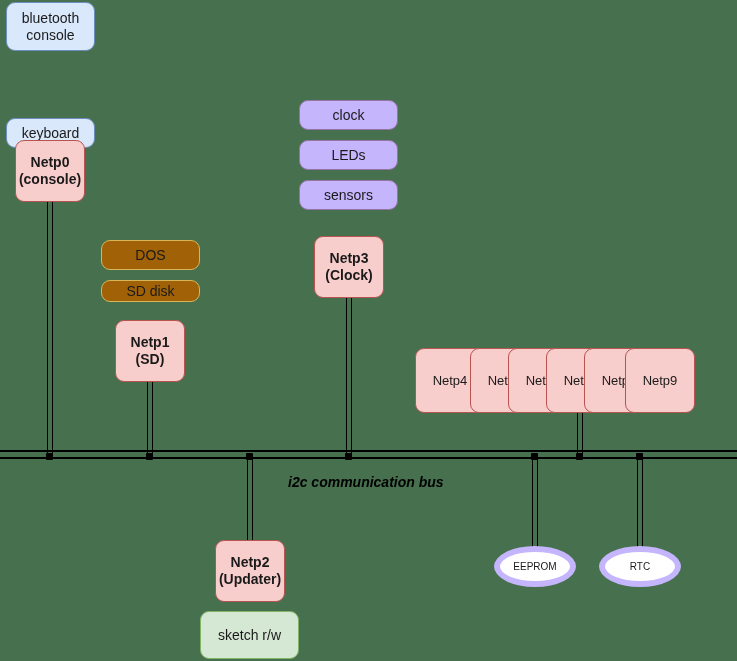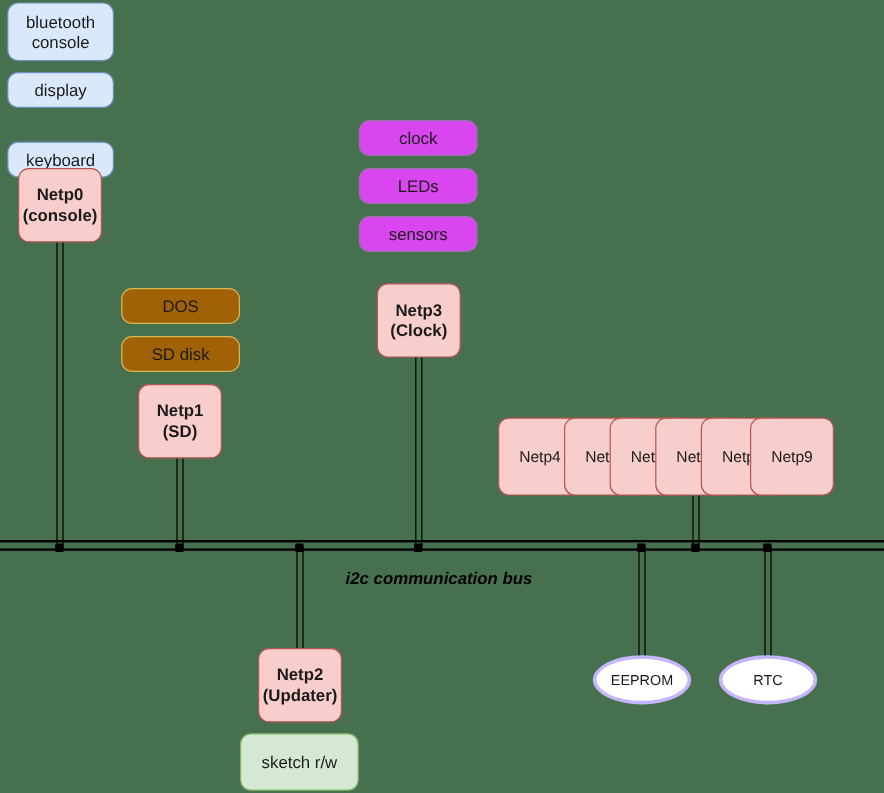--- a/index.html
+++ b/index.html
@@ -32,36 +32,36 @@
     text-align: center;
     line-height: 1.18;
     font-size: 14px;
     color: #1a1a1a;
     white-space: pre-line;
     z-index: 5;
   }
   .node .lbl { pointer-events: none; }
 
   .n-blue   { background: #dae8fc; border-color: #6c8ebf; }
-  .n-purple { background: #d946ef; border-color: #9673a6; }
+  .n-purple { background: #c4b5fd; border-color: #9673a6; }
   .n-yellow { background: #a16207; border-color: #d6b656; }
   .n-green  { background: #d5e8d4; border-color: #82b366; }
   .n-pink   { background: #f8cecc; border-color: #b85450; font-weight: bold; }
 
   
   .ellipse {
     position: absolute;
     box-sizing: border-box;
     background: #ffffff;
-    border: 3px solid #c4b5fd;
+    border: 6px solid #c4b5fd;
     border-radius: 50%;
     display: flex;
     align-items: center;
     justify-content: center;
-    font-size: 12px;
+    font-size: 10px;
     color: #1a1a1a;
     z-index: 5;
   }
 
   
   #bus {
     position: absolute;
     z-index: 3;
   }
   .bus-line {
@@ -122,44 +122,41 @@
 </head>
 <body>
 
 <div id="stage">
 
   <div class="node n-blue" style="left:6px; top:2px; width:89px; height:49px;">
     <span class="lbl">bluetooth
 console</span>
   </div>
 
-  <div class="node n-blue" style="left:6px; top:60px; width:89px; height:30px;">
-    <span class="lbl">display</span>
-  </div>
 
   <div class="node n-blue" style="left:6px; top:100px; width:89px; height:30px;margin-top:18px;">
     <span class="lbl">keyboard</span>
   </div>
 
   <div class="node n-pink" style="left:15px; top:140px; width:70px; height:62px;">
     <span class="lbl">Netp0
 (console)</span>
   </div>
 
   <div class="conn" style="left:47px; top:202px; width:6px; height:255px;">
     <i class="a"></i>
       <i class="b"></i>
   </div>
   <div class="dot" style="left:46px; top:453px;"></div>
 
   <div class="node n-yellow" style="left:101px; top:240px; width:99px; height:30px;">
     <span class="lbl">DOS</span>
   </div>
 
-  <div class="node n-yellow" style="left:101px; top:280px; width:99px; height:30px;">
+  <div class="node n-yellow" style="left:101px; top:280px; width:99px; height:22px;">
     <span class="lbl">SD disk</span>
   </div>
 
   <div class="node n-pink" style="left:115px; top:320px; width:70px; height:62px;">
     <span class="lbl">Netp1
 (SD)</span>
   </div>
 
   <div class="conn" style="left:147px; top:382px; width:6px; height:75px;">
     <i class="a"></i>

